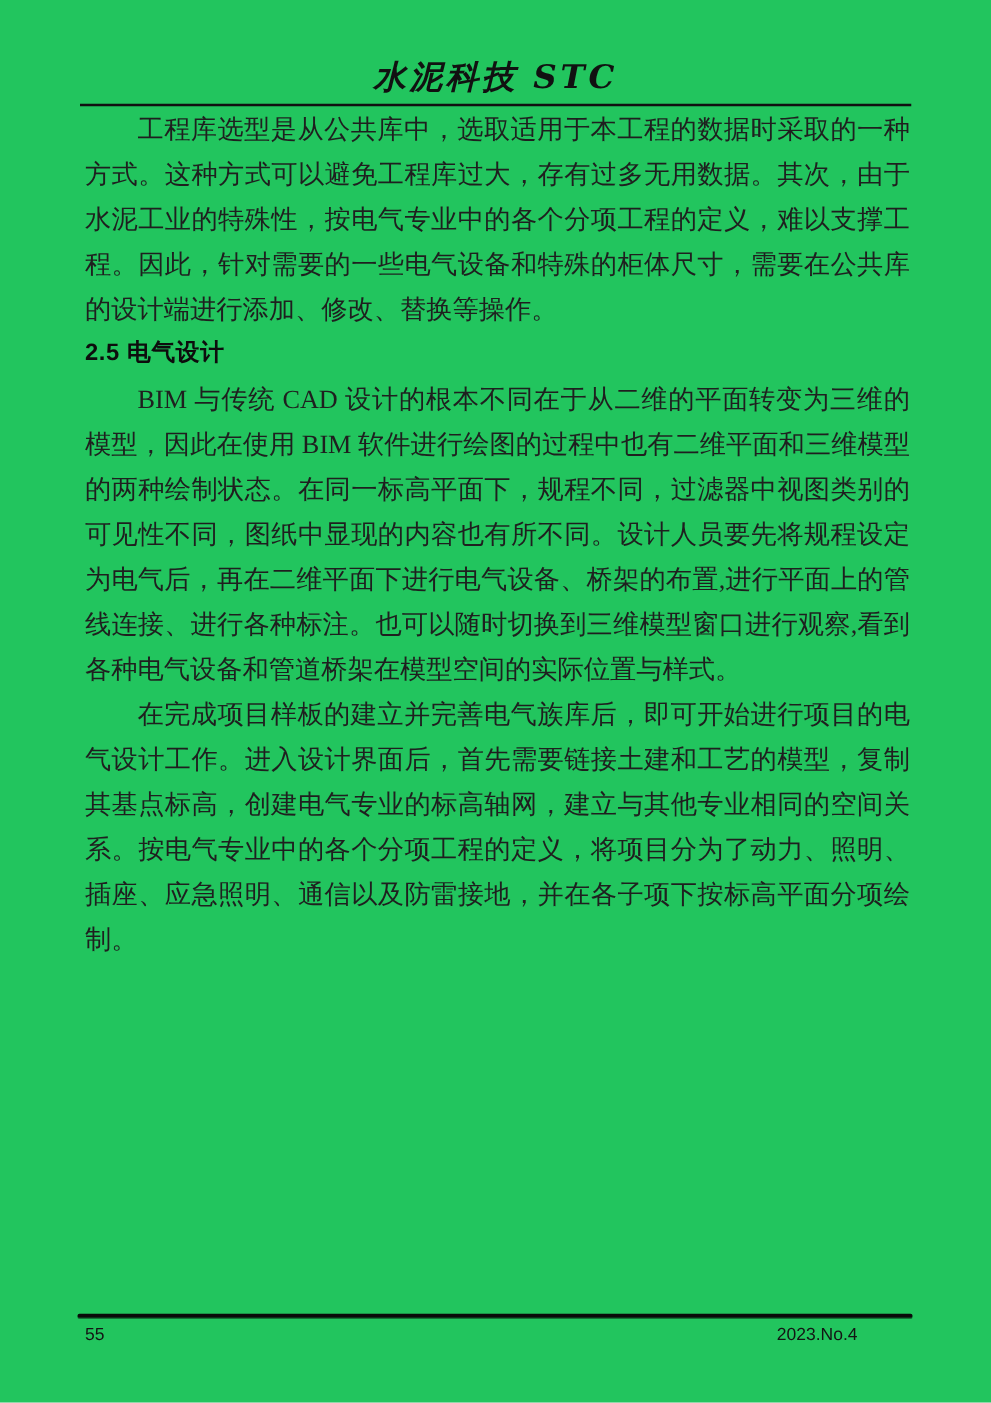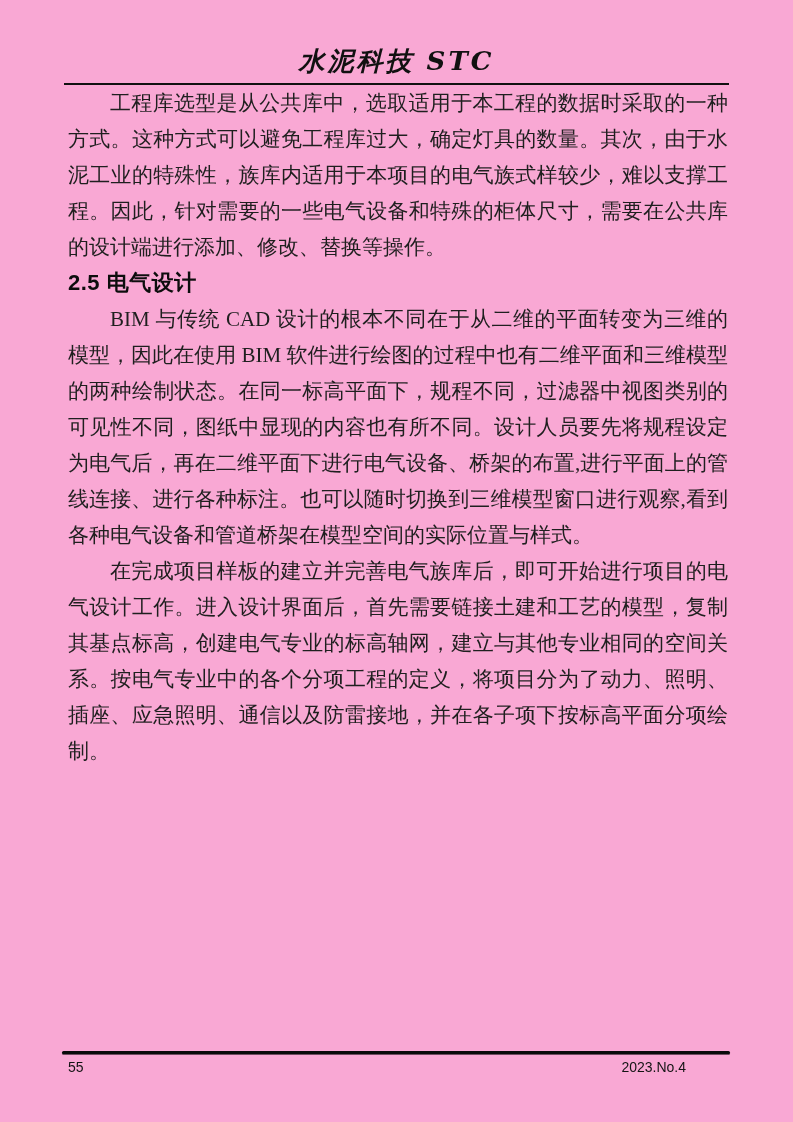--- a/index.html
+++ b/index.html
@@ -5,21 +5,21 @@
   html, body {
     margin: 0;
     padding: 0;
     background: #e8e8e8;
   }
   .page {
     position: relative;
     width: 793px;
     height: 1122px;
     margin: 0 auto;
-    background: #f9a8d4;
+    background: #22c55e;
     overflow: hidden;
     font-family: "Liberation Serif", "DejaVu Serif", serif;
     color: #1a1a1a;
   }
 
   
   .journal-title {
     position: absolute;
     top: 44px;
     left: 0;
@@ -55,21 +55,21 @@
     text-align: justify;
     text-justify: inter-ideograph;
     text-indent: 42px;
     color: #1f1f1f;
     overflow-wrap: break-word;
   }
   .content h2 {
     margin: 0;
     font-family: "Liberation Sans", "DejaVu Sans", sans-serif;
     font-weight: bold;
-    font-size: 22px;
+    font-size: 19px;
     line-height: 36px;
     color: #0d0d0d;
     letter-spacing: 0.5px;
   }
 
   
   .footer-rule {
     position: absolute;
     top: 1051px;
     left: 62px;
@@ -101,21 +101,21 @@
 </head>
 <body>
 
 <div class="page">
 
   <div class="journal-title">水泥科技 STC</div>
 
   <div class="header-rule"></div>
 
   <main class="content">
-    <p>工程库选型是从公共库中，选取适用于本工程的数据时采取的一种方式。这种方式可以避免工程库过大，确定灯具的数量。其次，由于水泥工业的特殊性，族库内适用于本项目的电气族式样较少，难以支撑工程。因此，针对需要的一些电气设备和特殊的柜体尺寸，需要在公共库的设计端进行添加、修改、替换等操作。</p>
+    <p>工程库选型是从公共库中，选取适用于本工程的数据时采取的一种方式。这种方式可以避免工程库过大，存有过多无用数据。其次，由于水泥工业的特殊性，按电气专业中的各个分项工程的定义，难以支撑工程。因此，针对需要的一些电气设备和特殊的柜体尺寸，需要在公共库的设计端进行添加、修改、替换等操作。</p>
 
     <h2>2.5 电气设计</h2>
 
     <p>BIM 与传统 CAD 设计的根本不同在于从二维的平面转变为三维的模型，因此在使用 BIM 软件进行绘图的过程中也有二维平面和三维模型的两种绘制状态。在同一标高平面下，规程不同，过滤器中视图类别的可见性不同，图纸中显现的内容也有所不同。设计人员要先将规程设定为电气后，再在二维平面下进行电气设备、桥架的布置,进行平面上的管线连接、进行各种标注。也可以随时切换到三维模型窗口进行观察,看到各种电气设备和管道桥架在模型空间的实际位置与样式。</p>
 
     <p>在完成项目样板的建立并完善电气族库后，即可开始进行项目的电气设计工作。进入设计界面后，首先需要链接土建和工艺的模型，复制其基点标高，创建电气专业的标高轴网，建立与其他专业相同的空间关系。按电气专业中的各个分项工程的定义，将项目分为了动力、照明、插座、应急照明、通信以及防雷接地，并在各子项下按标高平面分项绘制。</p>
 
   </main>
 
   <div class="footer-rule"></div>

